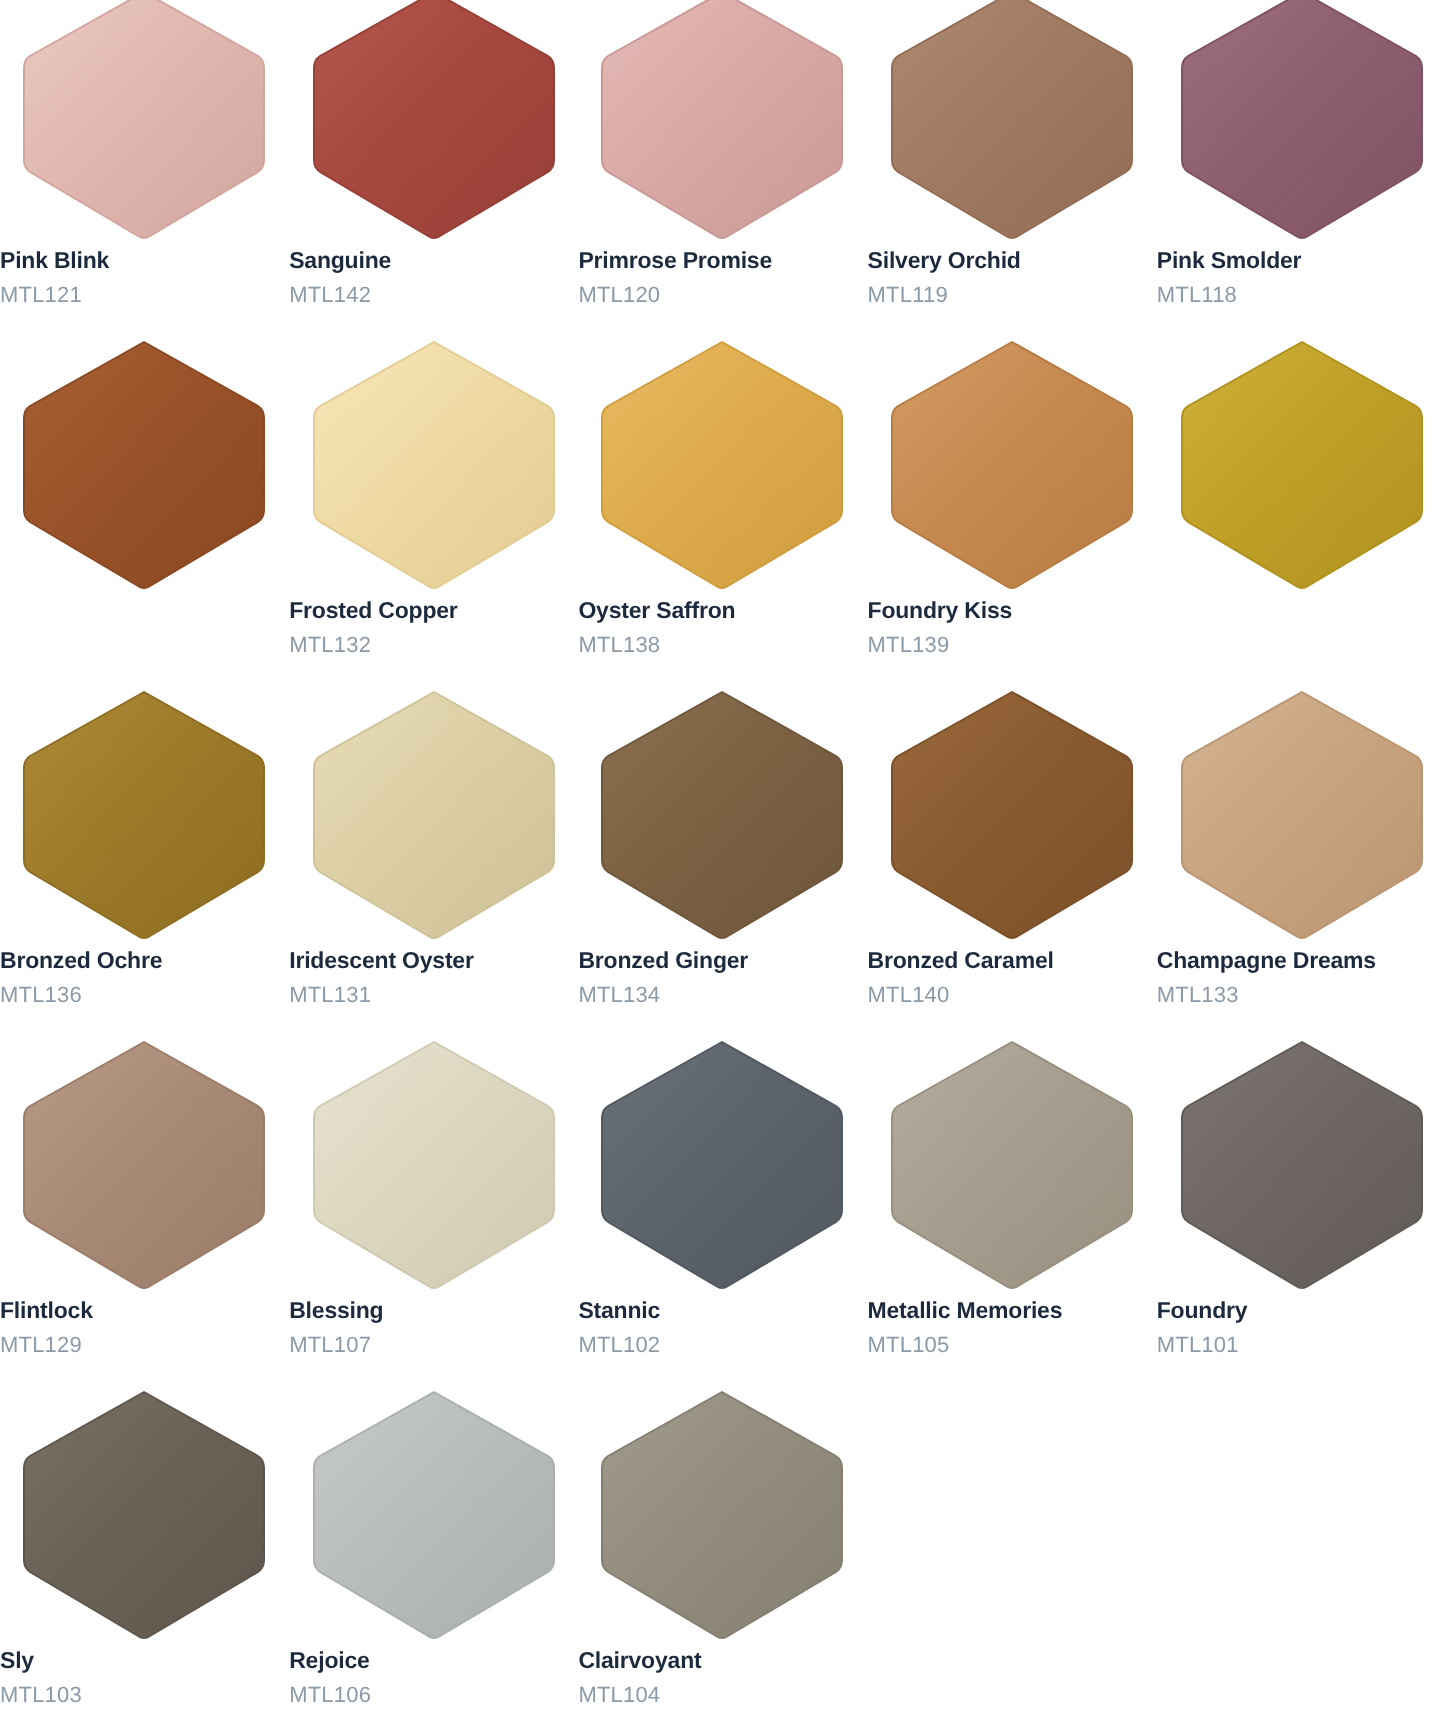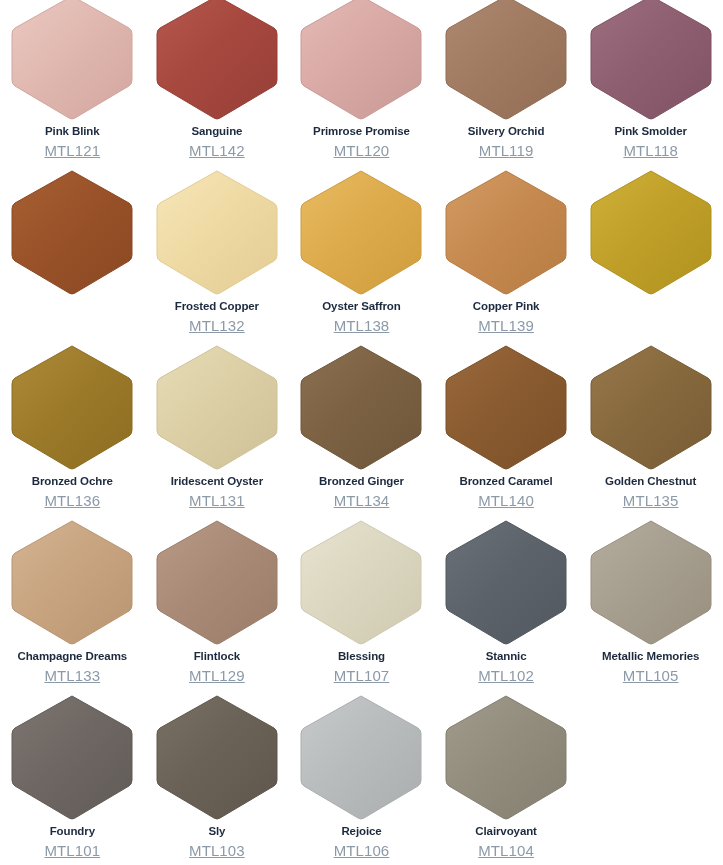--- a/index.html
+++ b/index.html
@@ -56,43 +56,41 @@
     display: block;
   }
 
   .hex-shape {
     
     stroke-linejoin: round;
   }
 
   .labels {
     width: 144.6px;
-    text-align: center;
     margin-top: 6px;
     line-height: 1;
   }
 
   .swatch-name {
     display: block;
     font-size: 11.5px;
     font-weight: bold;
     color: #1d2a3e;
     letter-spacing: -0.1px;
     white-space: nowrap;
   }
 
   .swatch-code {
     display: block;
     margin-top: 5px;
-    font-size: 15px;
+    font-size: 11px;
     font-weight: normal;
     color: #8c9aa8;
     letter-spacing: 0.1px;
     white-space: nowrap;
-    text-decoration: underline;
   }
 </style>
 </head>
 <body>
 
 <div id="swatch-grid">
     <div class="swatch-cell">
       <div class="hex-wrap">
         <svg class="hex" viewBox="0 0 122 126" preserveAspectRatio="none">
           <defs>
@@ -239,21 +237,21 @@
             <linearGradient id="g9" x1="0" y1="0" x2="1" y2="1">
               <stop offset="0" stop-color="#d29b63"></stop>
               <stop offset="0.45" stop-color="#c68a50"></stop>
               <stop offset="1" stop-color="#b77c43"></stop>
             </linearGradient>
           </defs>
           <path class="hex-shape" d="M61 2 L118 34 Q121 36 121 40 L121 86 Q121 90 118 92 L64 124 Q61 126 58 124 L4 92 Q1 90 1 86 L1 40 Q1 36 4 34 Z" fill="url(#g9)" stroke="#b77c43" stroke-width="1"></path>
         </svg>
       </div>
       <div class="labels">
-        <span class="swatch-name">Copper Pink</span>
+        <span class="swatch-name">Foundry Kiss</span>
         <span class="swatch-code">MTL139</span>
       </div>
     </div>
     <div class="swatch-cell">
       <div class="hex-wrap">
         <svg class="hex" viewBox="0 0 122 126" preserveAspectRatio="none">
           <defs>
             <linearGradient id="g10" x1="0" y1="0" x2="1" y2="1">
               <stop offset="0" stop-color="#cfb03a"></stop>
               <stop offset="0.45" stop-color="#c0a028"></stop>
@@ -333,38 +331,20 @@
       </div>
       <div class="labels">
         <span class="swatch-name">Bronzed Caramel</span>
         <span class="swatch-code">MTL140</span>
       </div>
     </div>
     <div class="swatch-cell">
       <div class="hex-wrap">
         <svg class="hex" viewBox="0 0 122 126" preserveAspectRatio="none">
           <defs>
-            <linearGradient id="g15" x1="0" y1="0" x2="1" y2="1">
-              <stop offset="0" stop-color="#96784b"></stop>
-              <stop offset="0.45" stop-color="#87693e"></stop>
-              <stop offset="1" stop-color="#785c35"></stop>
-            </linearGradient>
-          </defs>
-          <path class="hex-shape" d="M61 2 L118 34 Q121 36 121 40 L121 86 Q121 90 118 92 L64 124 Q61 126 58 124 L4 92 Q1 90 1 86 L1 40 Q1 36 4 34 Z" fill="url(#g15)" stroke="#785c35" stroke-width="1"></path>
-        </svg>
-      </div>
-      <div class="labels">
-        <span class="swatch-name">Golden Chestnut</span>
-        <span class="swatch-code">MTL135</span>
-      </div>
-    </div>
-    <div class="swatch-cell">
-      <div class="hex-wrap">
-        <svg class="hex" viewBox="0 0 122 126" preserveAspectRatio="none">
-          <defs>
             <linearGradient id="g16" x1="0" y1="0" x2="1" y2="1">
               <stop offset="0" stop-color="#d4b493"></stop>
               <stop offset="0.45" stop-color="#c8a480"></stop>
               <stop offset="1" stop-color="#b99572"></stop>
             </linearGradient>
           </defs>
           <path class="hex-shape" d="M61 2 L118 34 Q121 36 121 40 L121 86 Q121 90 118 92 L64 124 Q61 126 58 124 L4 92 Q1 90 1 86 L1 40 Q1 36 4 34 Z" fill="url(#g16)" stroke="#b99572" stroke-width="1"></path>
         </svg>
       </div>
       <div class="labels">

